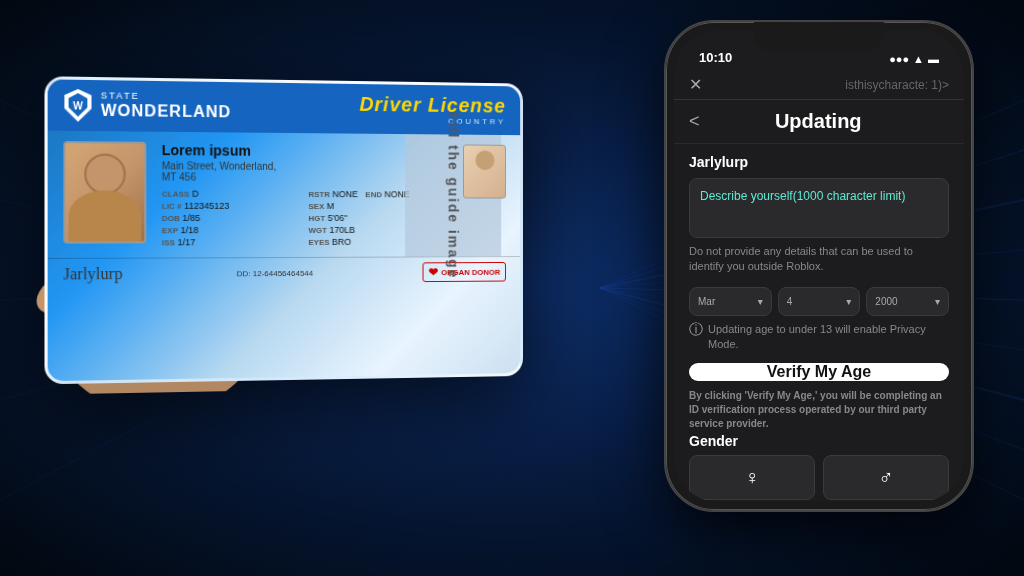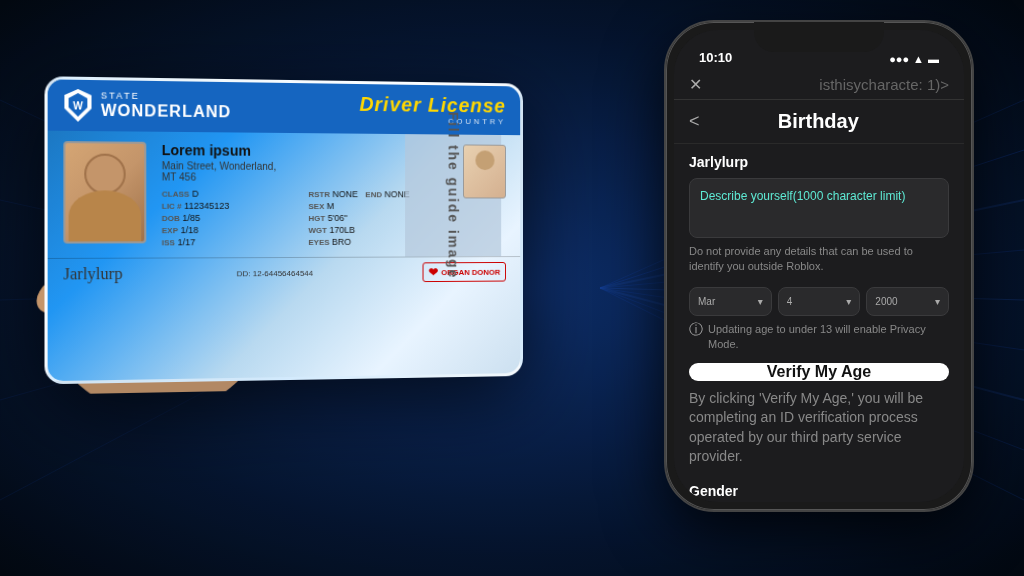--- a/index.html
+++ b/index.html
@@ -350,21 +350,21 @@
     }
 
     .phone-close-btn {
       color: #aaa;
       font-size: 16px;
       cursor: pointer;
     }
 
     .phone-username {
       color: #666;
-      font-size: 15px;
+      font-size: 12px;
     }
 
     .phone-settings-header {
       padding: 10px 15px;
       display: flex;
       align-items: center;
       gap: 8px;
       border-bottom: 1px solid #2a2a2a;
     }
 
@@ -470,23 +470,24 @@
       border: none;
       border-radius: 10px;
       font-size: 16px;
       font-weight: 700;
       cursor: pointer;
       margin-bottom: 8px;
     }
 
     .verify-hint {
       color: #888;
-      font-size: 14px;
+      font-size: 10px;
       line-height: 1.4;
-      margin-bottom: 16px;
+      margin-bottom: 2px;
+      font-weight: bold;
     }
 
     .gender-section {
       margin-bottom: 8px;
     }
 
     .gender-label {
       color: white;
       font-size: 14px;
       font-weight: 600;
@@ -686,21 +687,21 @@
 
         <div class="phone-content">
 
           <div class="phone-top-bar">
             <div class="phone-close-btn">✕</div>
             <div class="phone-username">isthisycharacte: 1)&gt;</div>
           </div>
 
           <div class="phone-settings-header">
             <div class="phone-back">&lt;</div>
-            <div class="phone-settings-title">Birthday</div>
+            <div class="phone-settings-title">Updating</div>
           </div>
 
           <div class="phone-body">
             
             <div class="section-label">Jarlylurp</div>
             <div class="describe-textarea">
               <span style="color:#5eead4;font-size:12px">Describe yourself(1000 character limit)</span>
             </div>
             <div class="describe-hint">Do not provide any details that can be used to identify you outside Roblox.</div>
 

